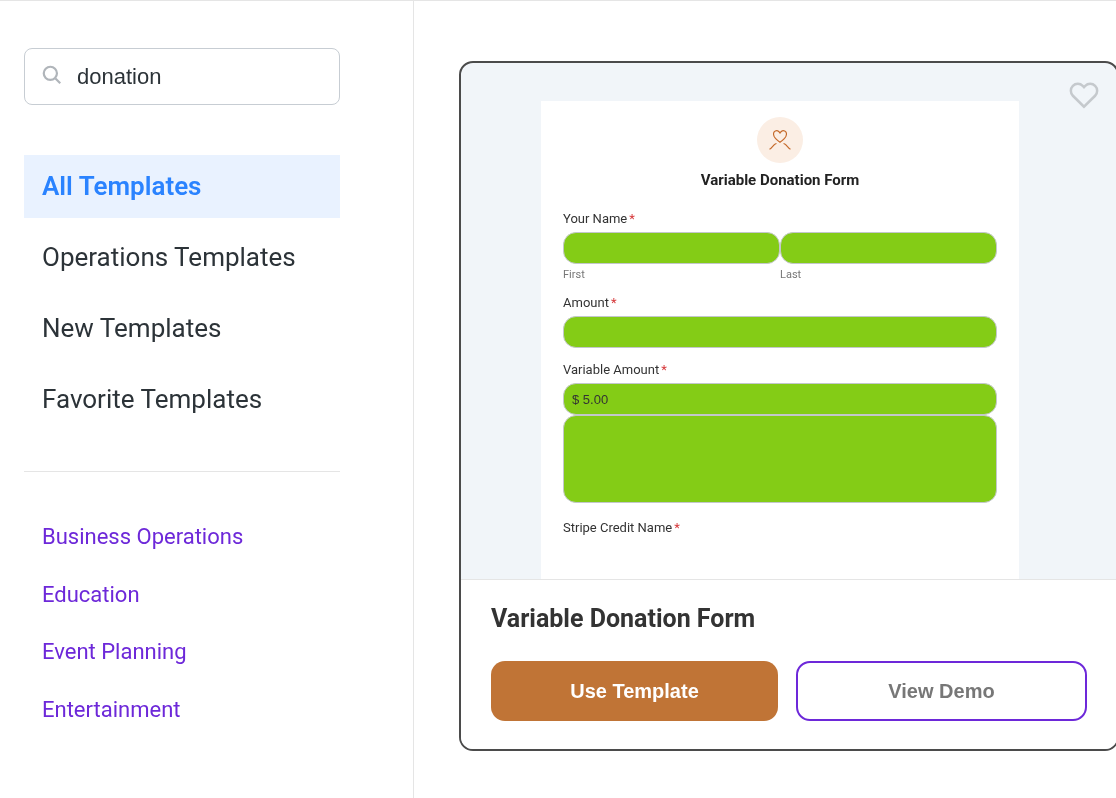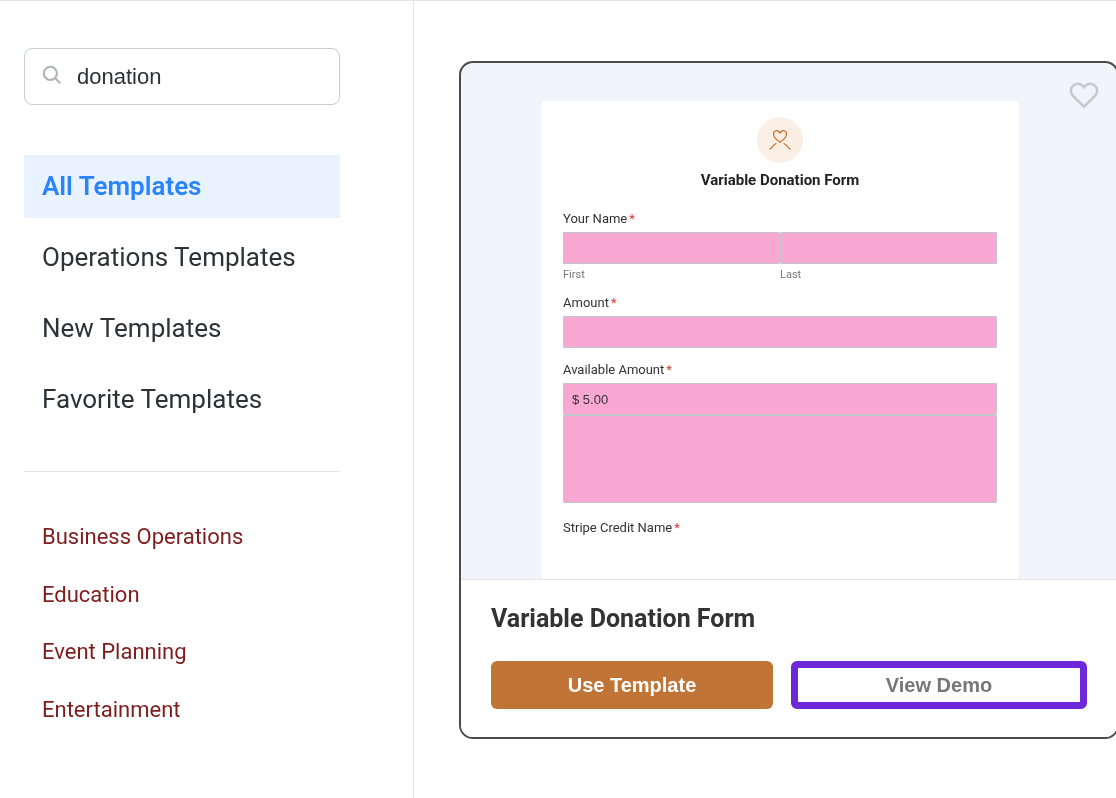--- a/index.html
+++ b/index.html
@@ -59,21 +59,21 @@
   }
   .sep {
     height: 1px;
     background: #e5e5e5;
     width: 316px;
     margin: 40px 0 36px 0;
   }
   .cat-item {
     font-size: 22px;
     padding: 10px 18px;
-    color: #7f1d1d;
+    color: #6d28d9;
     cursor: pointer;
     line-height: 1.7;
   }
   
   .main {
     flex: 1;
     padding: 60px 18px 0 45px;
     position: relative;
   }
   .card {
@@ -124,24 +124,24 @@
     color: #333;
     margin: 14px 0 6px 0;
     display: block;
   }
   .req { color: #d63638; margin-left: 2px; }
   .two-col { display: flex; }
   .two-col > div { flex: 1; }
   .pv-input, .pv-textarea {
     width: 100%;
     border: 1px solid #c3c7cb;
-    border-radius: 1px;
+    border-radius: 13px;
     padding: 6px 8px;
     font-size: 13px;
-    background: #f9a8d4;
+    background: #84cc16;
     color: #333;
   }
   .pv-input { height: 32px; }
   .pv-textarea { height: 88px; resize: none; }
   .sublabel { font-size: 11px; color: #777; margin-top: 4px; }
   .price-row .pv-input { padding-left: 8px; }
   
   .card-footer {
     background: #fff;
     border-top: 1px solid #e5e5e5;
@@ -149,31 +149,31 @@
   }
   .card-title {
     font-size: 25px;
     font-weight: 700;
     color: #333;
     margin-bottom: 28px;
   }
   .btn-row { display: flex; gap: 18px; }
   .btn {
     flex: 1;
-    height: 48px;
-    border-radius: 6px;
+    height: 60px;
+    border-radius: 14px;
     font-size: 20px;
     font-weight: 700;
     display: flex;
     align-items: center;
     justify-content: center;
     cursor: pointer;
   }
   .btn-primary { background: #c07436; color: #fff; border: none; }
-  .btn-secondary { background: #fff; color: #777; border: 7px solid #6d28d9; }
+  .btn-secondary { background: #fff; color: #777; border: 2px solid #6d28d9; }
 </style>
 </head>
 <body>
 
 <div class="outer">
 
   <aside class="sidebar">
 
     <div class="search-wrap">
       <span>
@@ -240,21 +240,21 @@
               <div class="sublabel">Last</div>
             </div>
           </div>
 
           <span class="field-label">
             <span>Amount</span><span class="req">*</span>
           </span>
           <input class="pv-input" readonly="" style="">
 
           <span class="field-label">
-            <span>Available Amount</span><span class="req">*</span>
+            <span>Variable Amount</span><span class="req">*</span>
           </span>
           <div class="price-row">
             <input class="pv-input" readonly="" value="$ 5.00" style="">
           </div>
 
           <textarea class="pv-textarea" readonly="" style=""></textarea>
 
           <span class="field-label">
             <span>Stripe Credit Name</span><span class="req">*</span>
           </span>

